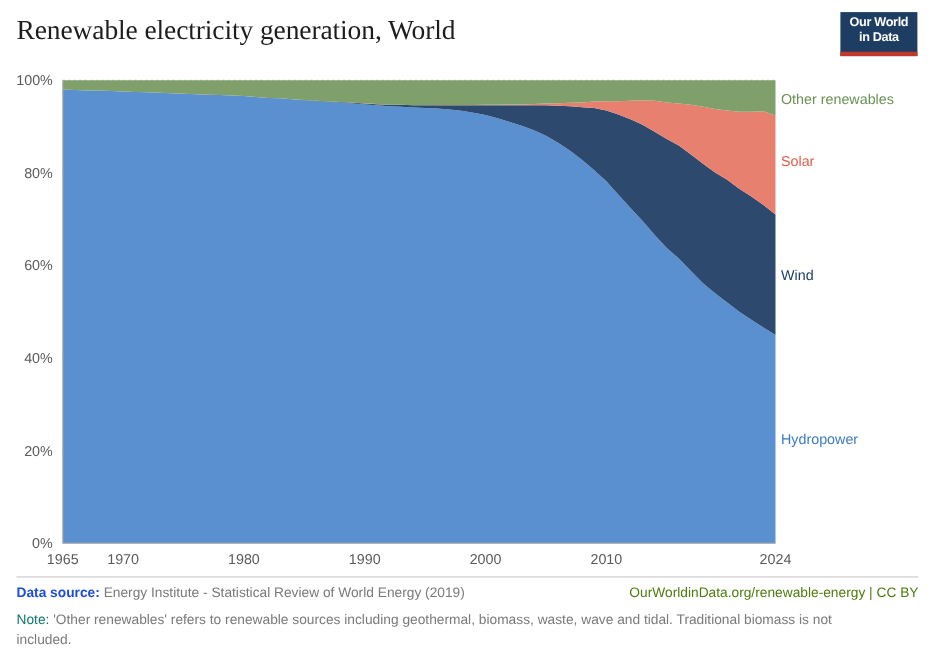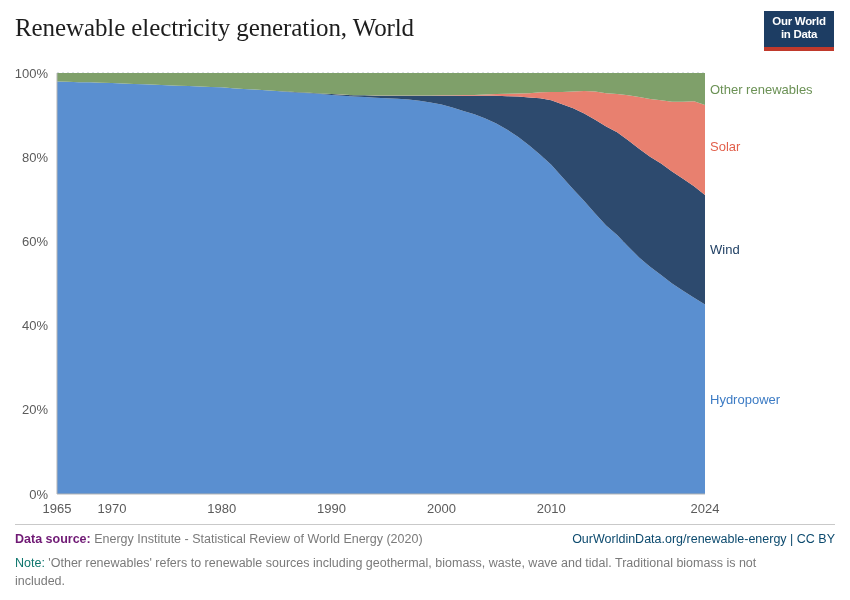--- a/index.html
+++ b/index.html
@@ -96,22 +96,22 @@
     position: absolute;
     left: 15px; top: 8px;
     width: 820px;
     display: flex;
     justify-content: space-between;
     align-items: baseline;
     font-size: 12.5px;
     color: #7a7a7a;
     white-space: nowrap;
   }
-  #source-left b { color: #701a75; font-weight: 700; }
-  #source-right { color: #0c4a6e; }
+  #source-left b { color: #1d4ed8; font-weight: 700; }
+  #source-right { color: #4d7c0f; }
   #note-row {
     position: absolute;
     left: 15px; top: 30px;
     width: 790px;
     font-size: 12.5px;
     line-height: 1.45;
     color: #7a7a7a;
   }
   #note-row b { color: #0f766e; font-weight: 400; }
 </style>
@@ -171,20 +171,20 @@
           <text x="710" y="89.17500000000001" class="series-label" fill="#e2604c">Solar</text>
           <text x="710" y="32.34000000000003" class="series-label" fill="#6b9155">Other renewables</text>
         </g>
     </svg>
   </div>
 
   <div id="footer">
     <div id="footer-rule"></div>
 
     <div id="source-row">
-      <div id="source-left"><b>Data source:</b><span> Energy Institute - Statistical Review of World Energy (2020)</span></div>
+      <div id="source-left"><b>Data source:</b><span> Energy Institute - Statistical Review of World Energy (2019)</span></div>
       <div id="source-right">OurWorldinData.org/renewable-energy | CC BY</div>
     </div>
 
     <div id="note-row"><b>Note:</b><span> 'Other renewables' refers to renewable sources including geothermal, biomass, waste, wave and tidal. Traditional biomass is not included.</span></div>
   </div>
 
 </div>
 
 </body></html>

